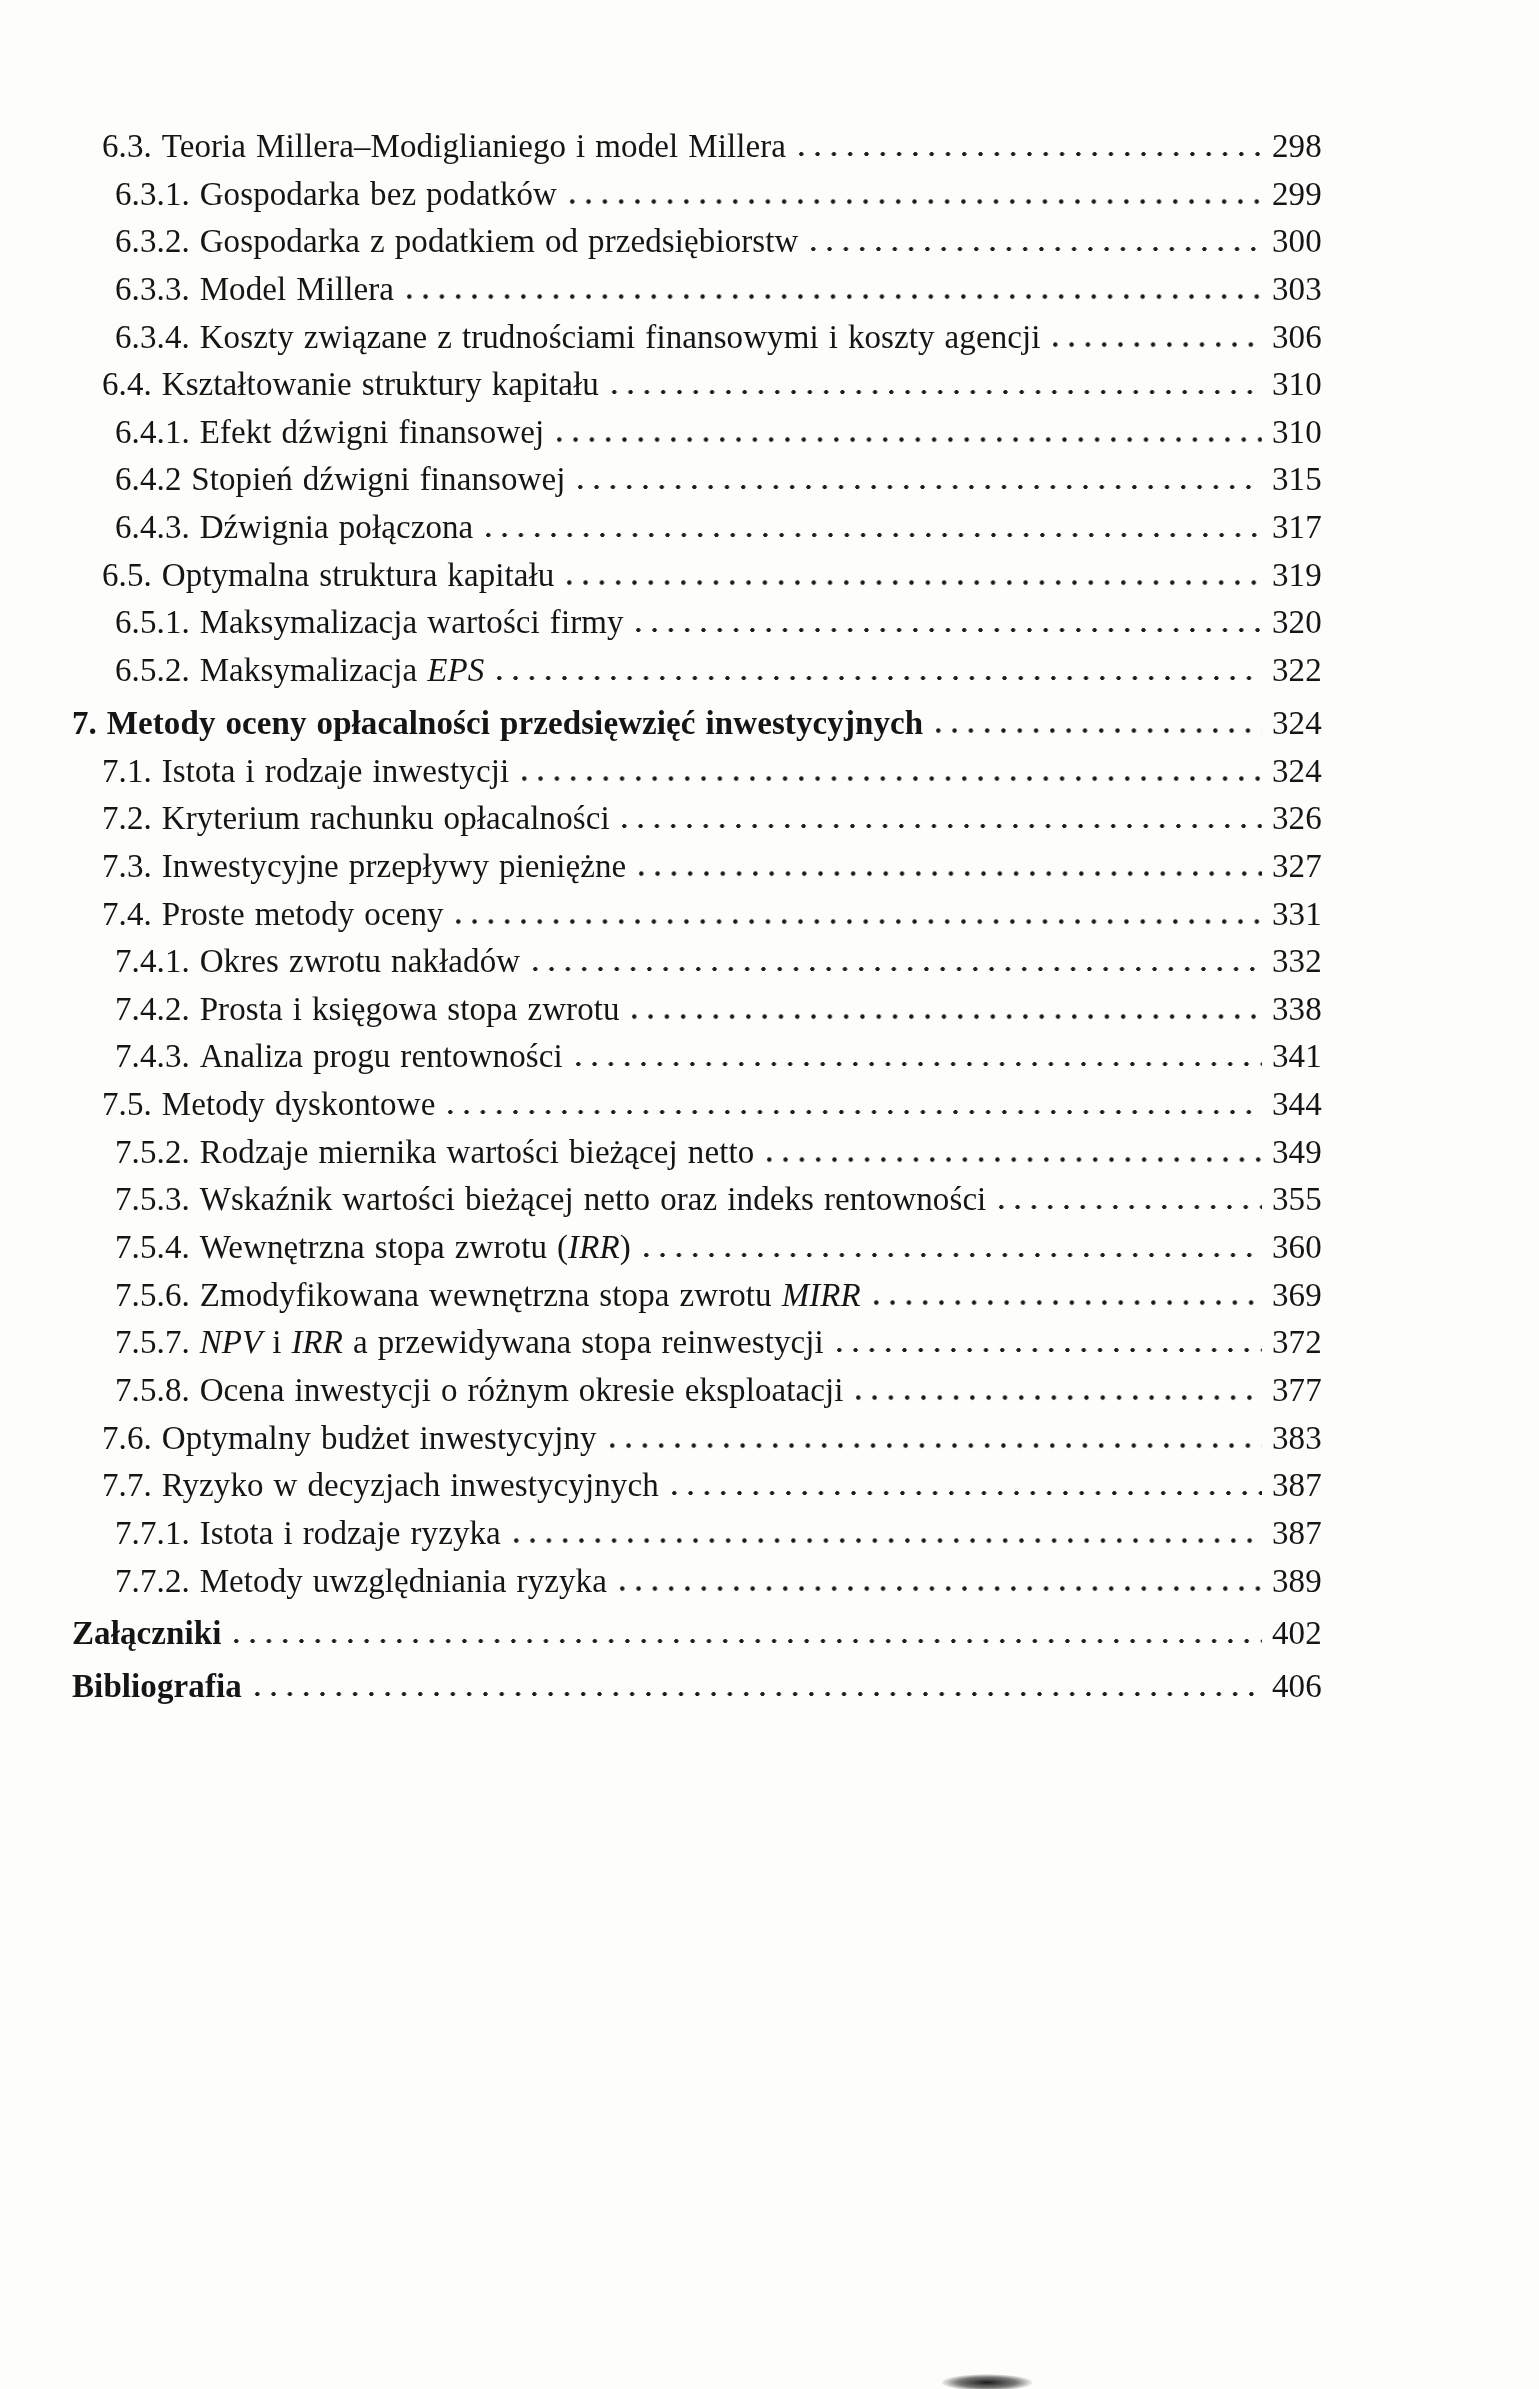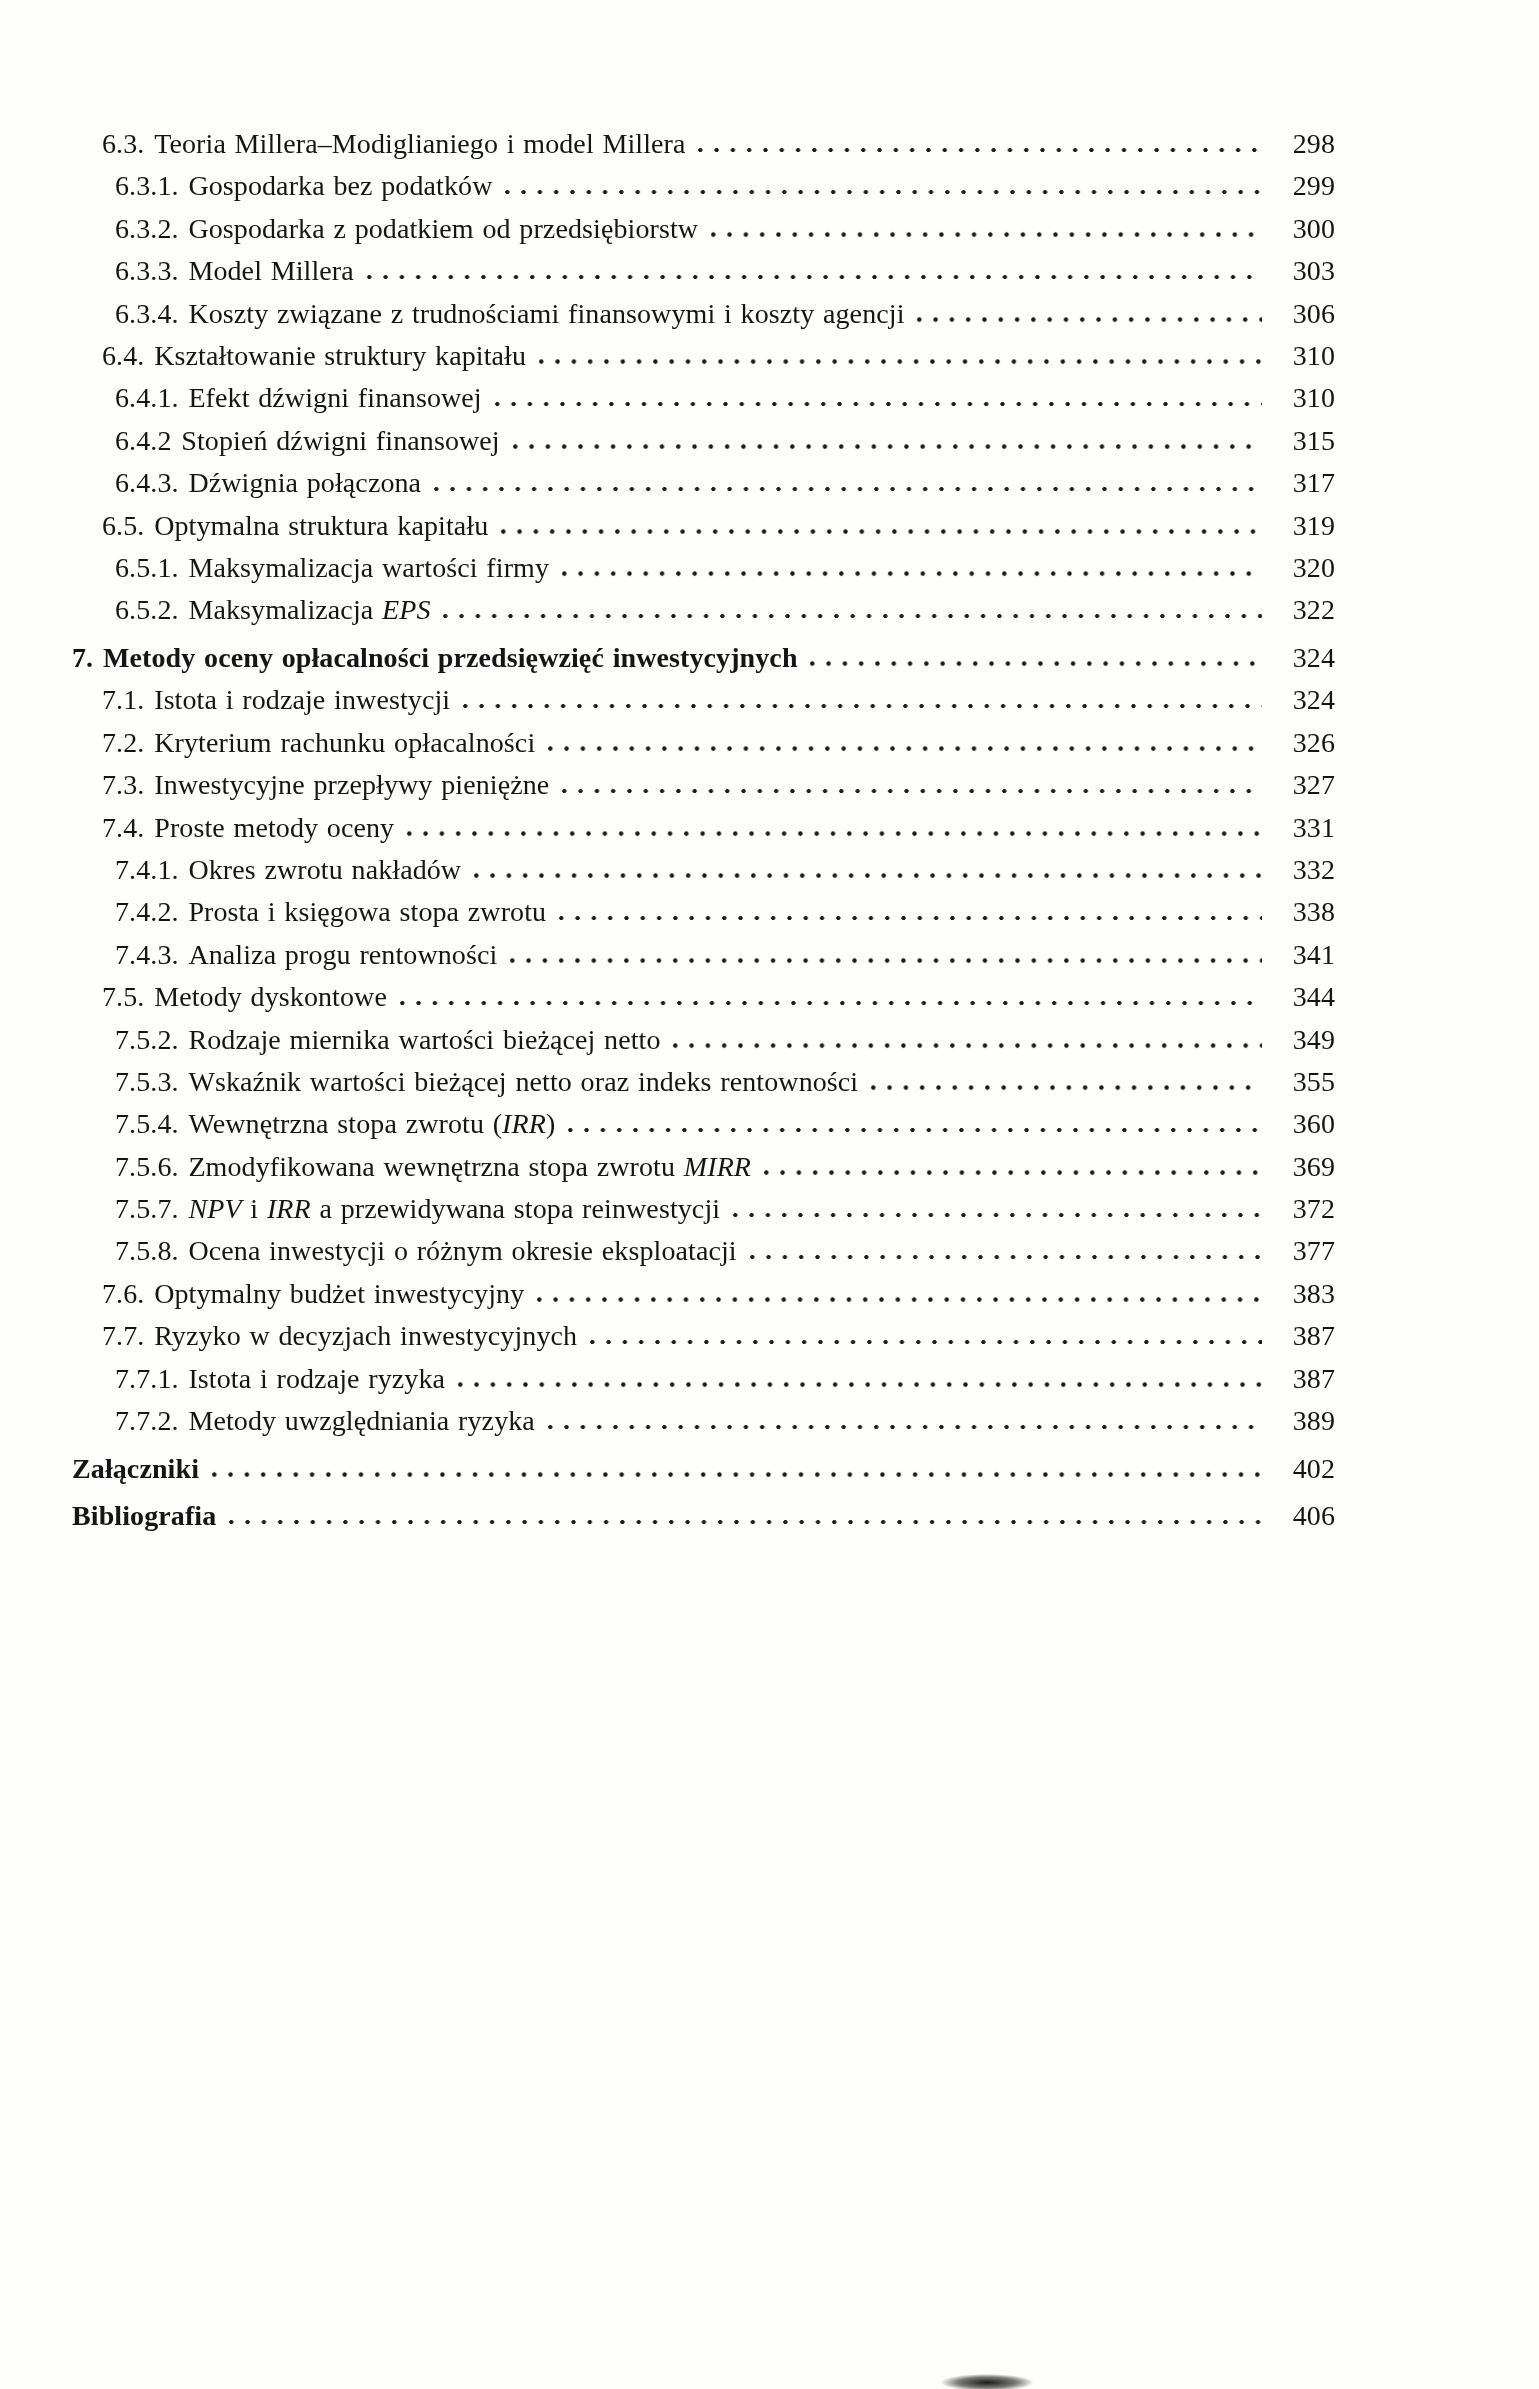--- a/index.html
+++ b/index.html
@@ -19,21 +19,21 @@
   .toc {
     position: absolute;
     left: 72px;
     right: 205px;
     top: 129px;
   }
 
   .row {
     display: flex;
     align-items: baseline;
-    font-size: 28px;
+    font-size: 33px;
     line-height: 1.05;
     margin-bottom: 13px;
     letter-spacing: 0.1px;
     word-spacing: 1.6px;
   }
   .row.level-1 { margin-left: 30px; }
   .row.level-2 { margin-left: 43px; }
   .row.gap-before { margin-top: 18.3px; }
   .row.bold .num,
   .row.bold .title { font-weight: bold; }
@@ -49,21 +49,21 @@
     flex: 1 1 auto;
     min-width: 23.5px;
     height: 6.5px;
     margin: 0 10.5px 0 11.8px;
     background-image: radial-gradient(circle at 3.3px 3.3px, #1b1b1b 1.8px, rgba(0,0,0,0) 2.5px);
     background-size: 16.3px 6.5px;
     background-repeat: repeat-x;
     background-position: left bottom;
   }
 
-  .pagenum { min-width: 63px; text-align: right; }
+  .pagenum { min-width: 63px; }
 
   
   .artifact {
     position: absolute;
     left: 941px;
     top: 2374px;
     width: 92px;
     height: 17px;
     border-radius: 50%;
     background: radial-gradient(ellipse at center, rgba(15,15,15,0.95) 0%, rgba(15,15,15,0.55) 45%, rgba(15,15,15,0) 72%);

